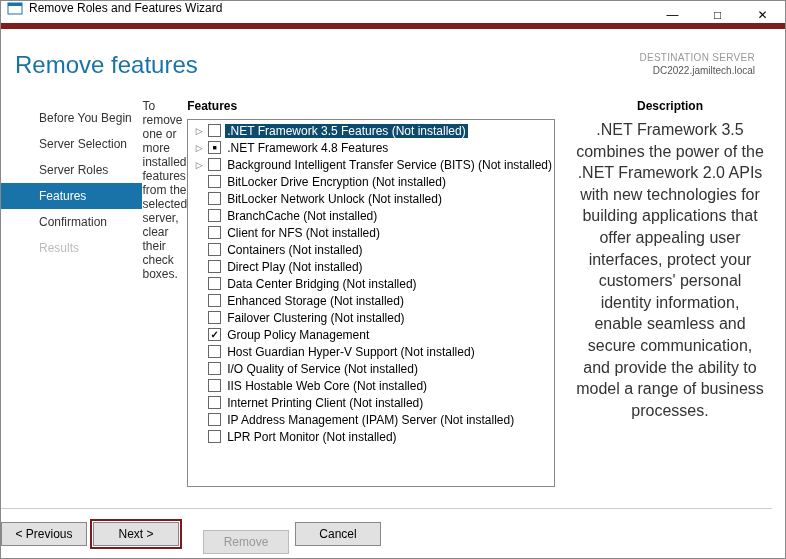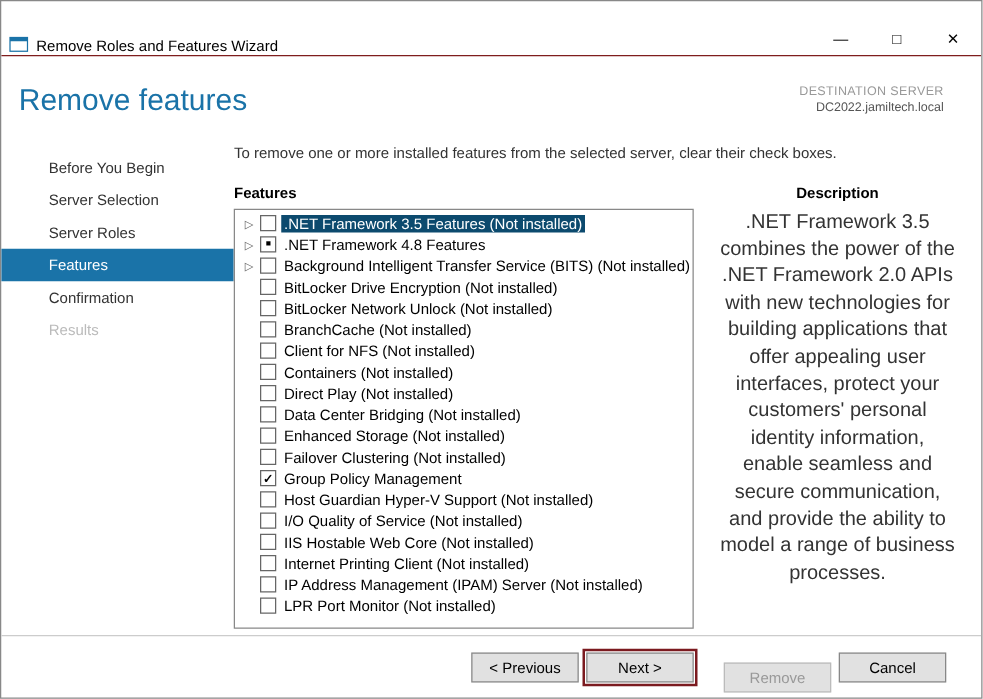--- a/index.html
+++ b/index.html
@@ -1,46 +1,46 @@
 <!DOCTYPE html>
 <html><head>
 <meta charset="utf-8">
 <style>
 * { box-sizing: border-box; margin: 0; padding: 0; font-family: "Segoe UI", Tahoma, sans-serif; }
 body { background: #fff; width: 786px; height: 559px; overflow: hidden; position: relative; border: 1px solid #888; }
-.titlebar { height: 44px; display: flex; align-items: flex-end; padding-left: 6px; border-bottom: 1px solid #7f1d1d; }
+.titlebar { height: 28px; display: flex; align-items: flex-start; padding-left: 6px; border-bottom: 6px solid #7f1d1d; }
 .titlebar .icon { width: 16px; height: 16px; margin-right: 6px; }
 .titlebar .title { font-size: 12px; flex: 1; }
 .titlebar .btn { width: 45px; height: 27px; display: flex; align-items: center; justify-content: center; font-size: 12px; }
 .header { padding: 22px 30px 8px 14px; display: flex; justify-content: space-between; }
 .header h1 { color: #1a73a8; font-size: 24px; font-weight: 400; }
 .dest { text-align: right; font-size: 10px; color: #555; line-height: 1.3; }
 .dest .lbl { color: #999; letter-spacing: 0.3px; }
 .content { display: flex; padding: 0 20px 0 0; height: 400px; }
 .sidebar { width: 210px; padding-top: 18px; }
 .sidebar .step { padding: 6px 10px 6px 38px; font-size: 12px; color: #333; cursor: pointer; }
 .sidebar .step.active { background: #1a73a8; color: #fff; }
 .sidebar .step.disabled { color: #bbb; }
-.main { flex: 1; padding-top: 12px; display: flex; flex-direction: column; }
+.main { flex: 1; padding-top: 12px; display: flex; }
 .instr { font-size: 12px; color: #333; margin-bottom: 18px; }
 .cols { display: flex; gap: 20px; flex: 1; }
 .featcol { flex: 1; display: flex; flex-direction: column; }
 .featcol h3, .desccol h3 { font-size: 12px; font-weight: 700; margin-bottom: 6px; }
 .listbox { border: 1px solid #888; flex: 1; overflow-y: scroll; overflow-x: auto; background: #fff; position: relative; }
 .listinner { padding: 2px 0; }
 .feat { display: flex; align-items: center; height: 17px; font-size: 12px; white-space: nowrap; padding-left: 6px; }
 .feat .exp { width: 10px; font-size: 9px; color: #666; text-align: center; }
 .feat .cb { width: 13px; height: 13px; border: 1px solid #666; margin: 0 4px; display: flex; align-items: center; justify-content: center; font-size: 10px; background: #fff; }
 .feat .cb.checked::after { content: "✓"; font-weight: bold; }
 .feat .cb.partial::after { content: "■"; font-size: 7px; }
 .feat .lbl { padding: 0 2px; }
 .feat.sel .lbl { background: #0c4a6e; color: #fff; }
 .desccol { width: 190px; text-align: center; }
 .desccol p { font-size: 16px; line-height: 1.35; color: #333; }
-.footer { position: absolute; bottom: 0; left: 0; right: 0; height: 50px; border-top: 1px solid #ccc; display: flex; align-items: center; justify-content: flex-end; padding-right: 28px; gap: 6px; }
+.footer { position: absolute; bottom: 0; left: 0; right: 13px; height: 50px; border-top: 1px solid #ccc; display: flex; align-items: center; padding-right: 28px; gap: 6px; }
 .footer .wbtn { width: 86px; height: 24px; font-size: 12px; border: 1px solid #888; background: #e1e1e1; cursor: pointer; }
 .footer .wbtn.primary { outline: 2px solid #7b1a1f; outline-offset: 1px; }
 .footer .wbtn:disabled { color: #999; border-color: #bbb; margin-top: 17px; }
 .footer .spacer { width: 12px; }
 </style>
 </head>
 <body>
 
 <div class="titlebar">
   <span class="icon">

